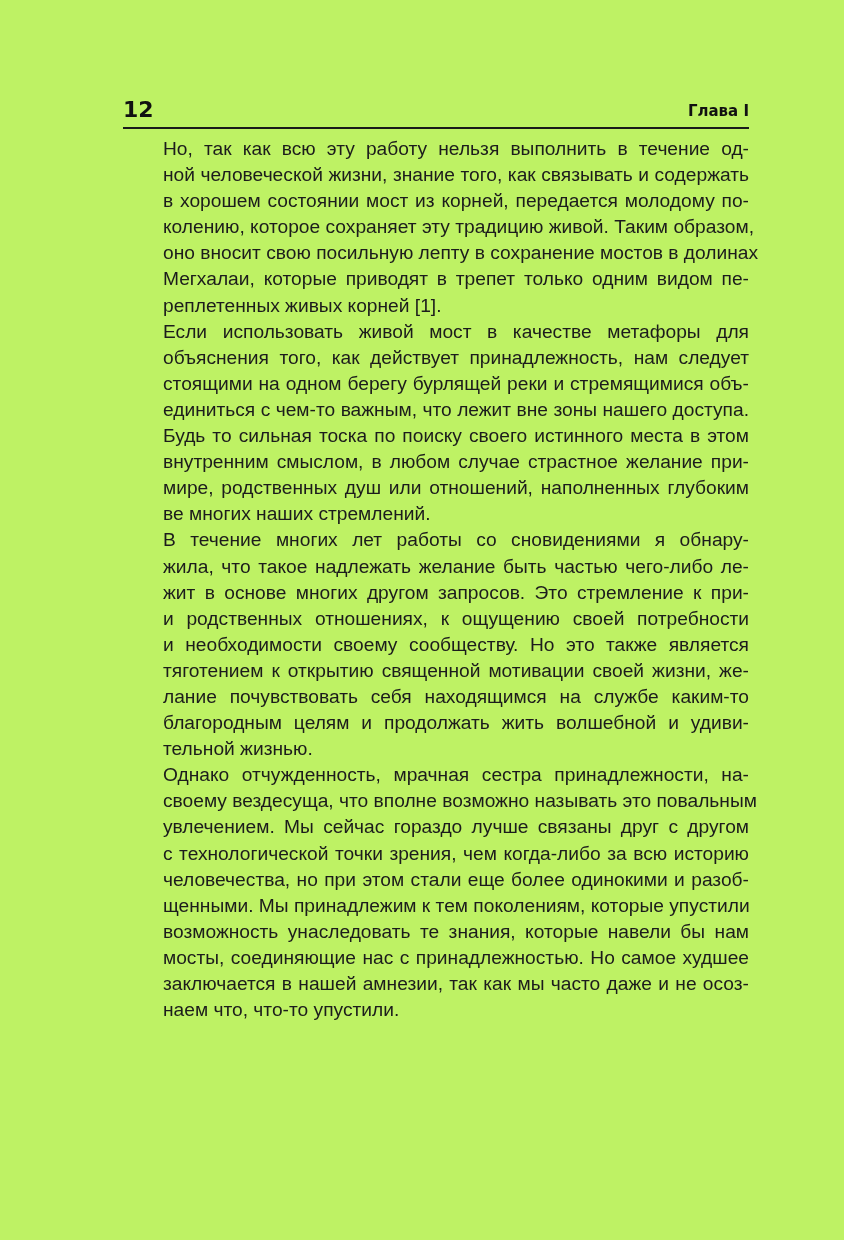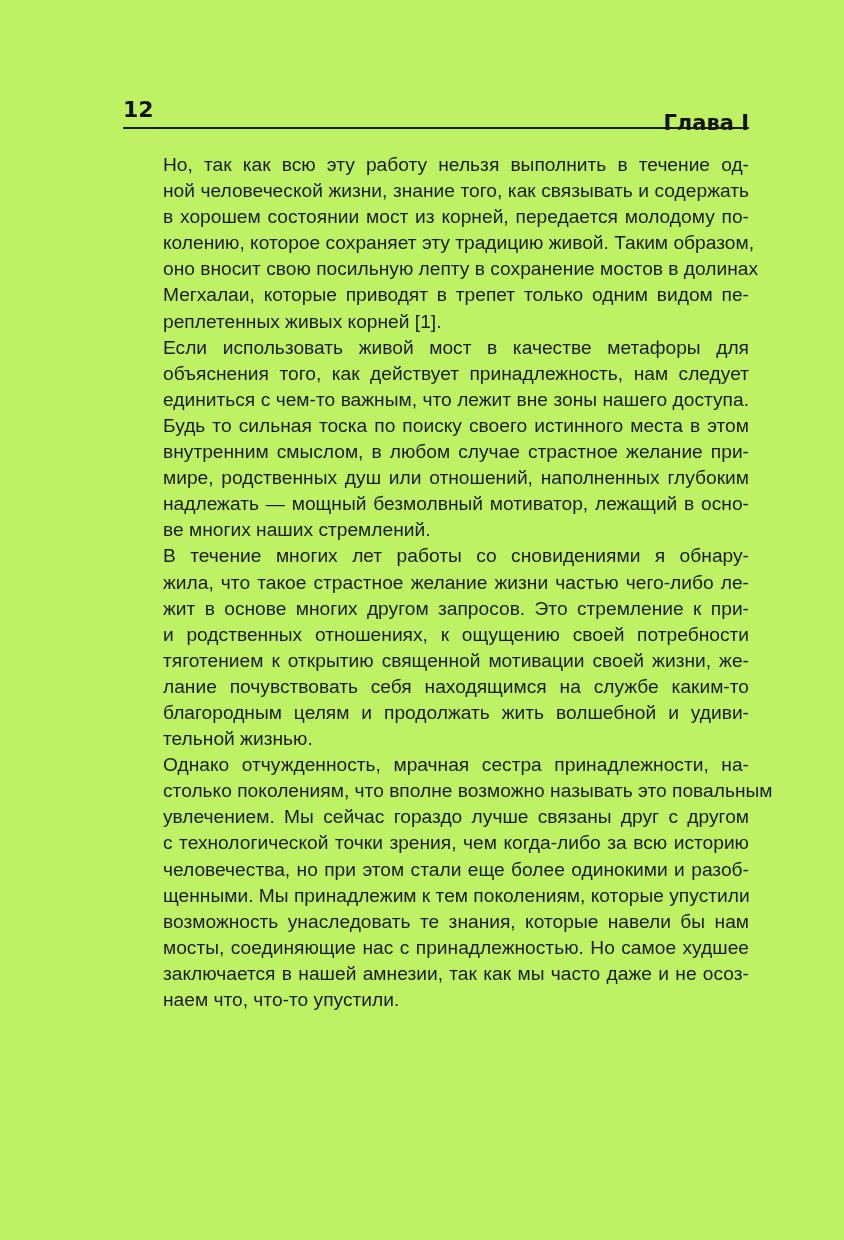--- a/index.html
+++ b/index.html
@@ -6,24 +6,24 @@
   body { width: 844px; height: 1240px; position: relative; overflow: hidden; }
   .page {
     position: absolute; left: 0; top: 0; width: 844px; height: 1240px; background: #bef264;
     color: #1a1a1a;
   }
   .running-head {
     position: absolute; left: 123px; top: 96px; width: 626px; height: 30px;
     font-family: "DejaVu Sans", sans-serif; font-weight: bold;
   }
   .page-number { position: absolute; left: 0; top: 0; font-size: 22px; line-height: 28px; color: #111; }
-  .chapter-title { position: absolute; right: 0; top: 16px; font-size: 21px; line-height: 22px; color: #111; }
+  .chapter-title { position: absolute; right: 0; top: 4px; font-size: 15px; line-height: 22px; color: #111; }
   .rule { position: absolute; left: 123px; top: 127px; width: 626px; height: 2px; background: #1a1a1a; }
   .body-text {
-    position: absolute; left: 123px; top: 152px; width: 626px;
+    position: absolute; left: 123px; top: 136px; width: 626px;
     font-family: "Liberation Sans", sans-serif; font-size: 19.2px; line-height: 26.1px;
     text-align: justify; color: #1c1c1c;
   }
   .paragraph { margin: 0; text-indent: 40px; }
   .line { display: block; text-align: justify; text-align-last: justify; white-space: nowrap; }
   .line.last { text-align-last: left; }
 </style>
 </head>
 <body>
 
@@ -40,40 +40,41 @@
         <span class="line">ной человеческой жизни, знание того, как связывать и содержать</span>
         <span class="line">в хорошем состоянии мост из корней, передается молодому по-</span>
         <span class="line">колению, которое сохраняет эту традицию живой. Таким образом,</span>
         <span class="line">оно вносит свою посильную лепту в сохранение мостов в долинах</span>
         <span class="line">Мегхалаи, которые приводят в трепет только одним видом пе-</span>
         <span class="line last">реплетенных живых корней [1].</span>
       </p>
     <p class="paragraph">
         <span class="line">Если использовать живой мост в качестве метафоры для</span>
         <span class="line">объяснения того, как действует принадлежность, нам следует</span>
+        <span class="line">стоящими на одном берегу бурлящей реки и стремящимися объ-</span>
         <span class="line">единиться с чем-то важным, что лежит вне зоны нашего доступа.</span>
         <span class="line">Будь то сильная тоска по поиску своего истинного места в этом</span>
         <span class="line">внутренним смыслом, в любом случае страстное желание при-</span>
         <span class="line">мире, родственных душ или отношений, наполненных глубоким</span>
-        <span class="line">надлежать — мощный безмолвный мотиватор, лежащий в осно-</span>
         <span class="line last">ве многих наших стремлений.</span>
       </p>
     <p class="paragraph">
         <span class="line">В течение многих лет работы со сновидениями я обнару-</span>
-        <span class="line">жила, что такое страстное желание жизни частью чего-либо ле-</span>
+        <span class="line">жила, что такое надлежать желание быть частью чего-либо ле-</span>
         <span class="line">жит в основе многих другом запросов. Это стремление к при-</span>
         <span class="line">и родственных отношениях, к ощущению своей потребности</span>
+        <span class="line">и необходимости своему сообществу. Но это также является</span>
         <span class="line">тяготением к открытию священной мотивации своей жизни, же-</span>
         <span class="line">лание почувствовать себя находящимся на службе каким-то</span>
         <span class="line">благородным целям и продолжать жить волшебной и удиви-</span>
         <span class="line last">тельной жизнью.</span>
       </p>
     <p class="paragraph">
         <span class="line">Однако отчужденность, мрачная сестра принадлежности, на-</span>
-        <span class="line">столько поколениям, что вполне возможно называть это повальным</span>
+        <span class="line">своему вездесуща, что вполне возможно называть это повальным</span>
         <span class="line">увлечением. Мы сейчас гораздо лучше связаны друг с другом</span>
         <span class="line">с технологической точки зрения, чем когда-либо за всю историю</span>
         <span class="line">человечества, но при этом стали еще более одинокими и разоб-</span>
         <span class="line">щенными. Мы принадлежим к тем поколениям, которые упустили</span>
         <span class="line">возможность унаследовать те знания, которые навели бы нам</span>
         <span class="line">мосты, соединяющие нас с принадлежностью. Но самое худшее</span>
         <span class="line">заключается в нашей амнезии, так как мы часто даже и не осоз-</span>
         <span class="line last">наем что, что-то упустили.</span>
       </p>
   </div>

